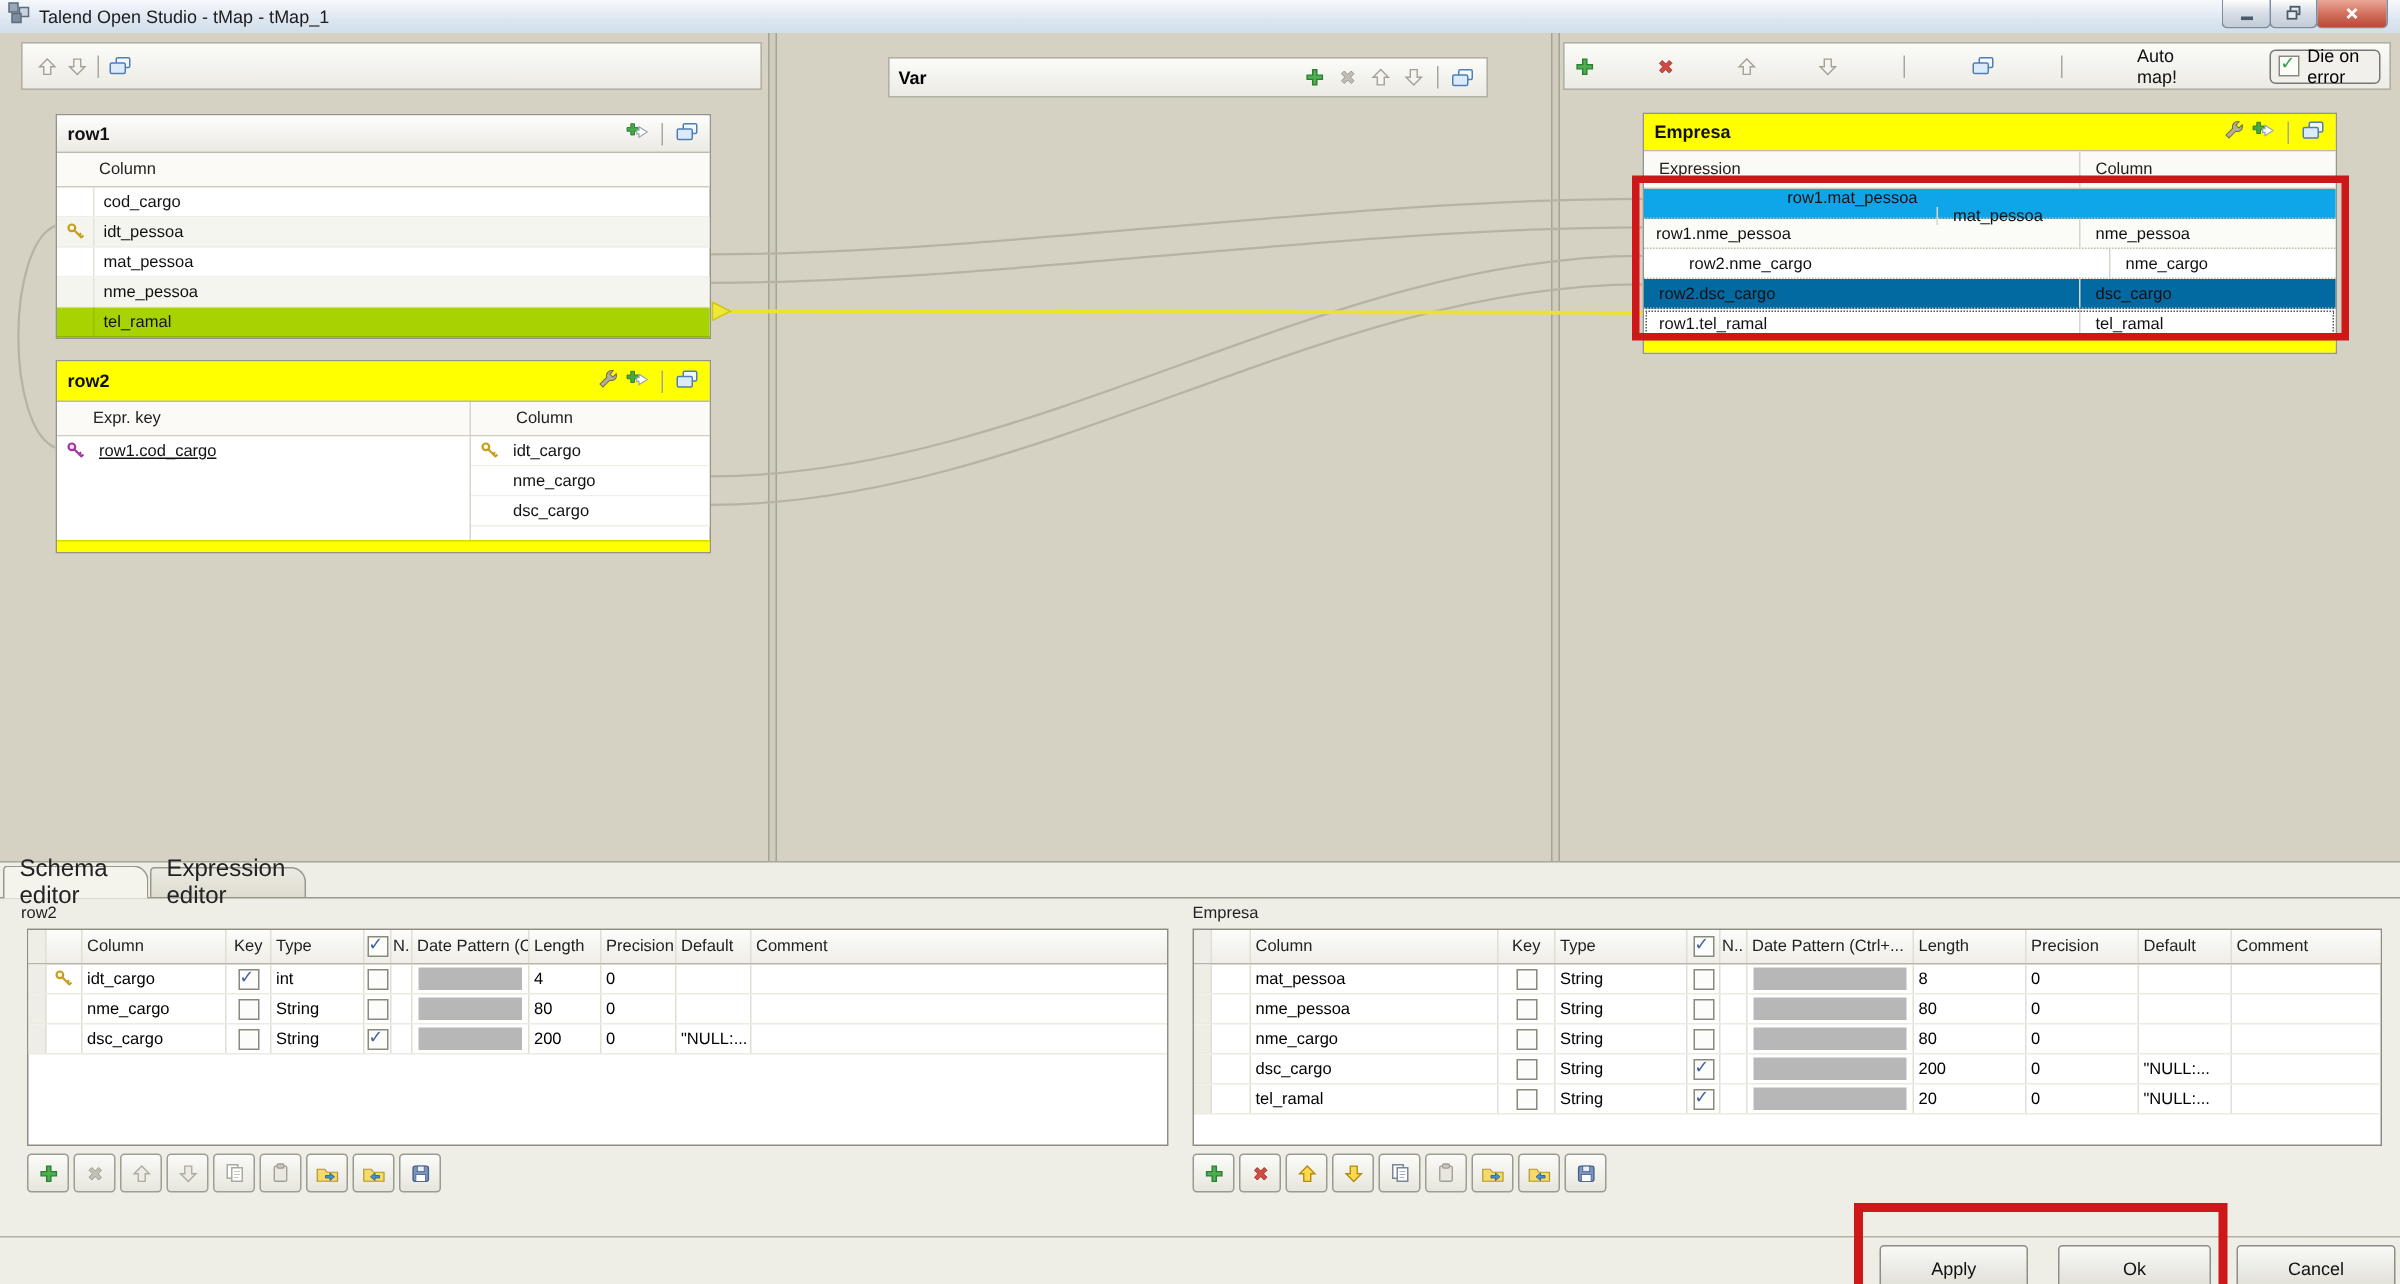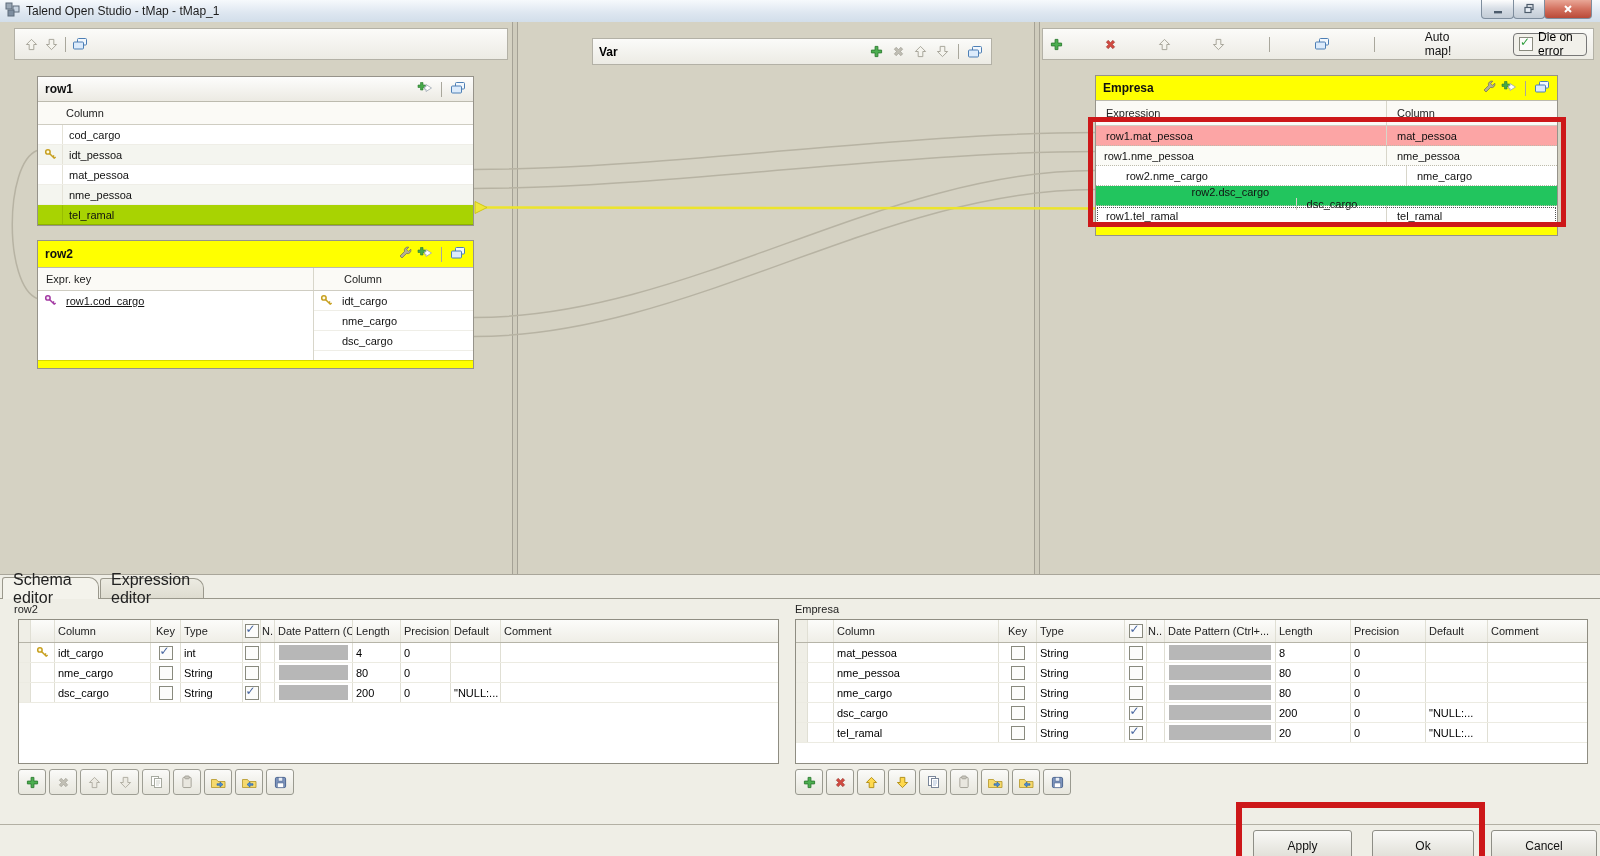--- a/index.html
+++ b/index.html
@@ -253,21 +253,21 @@
                 <path d="M9.5 3.5 15 7l-5.5 3.5V8.2H8V5.8h1.5z" fill="#fff" stroke="#9aa5b1" stroke-width=".8"></path>
               </svg></span>
           <span class="vsep"></span>
           <span><svg width="16" height="14" viewBox="0 0 16 14">
                 <rect x="5.5" y="1.5" width="9" height="6.5" rx="1" fill="#f3f8fd" stroke="#4d7fb5"></rect>
                 <rect x="1.5" y="5" width="10" height="7" rx="1" fill="#dcebfb" stroke="#4d7fb5"></rect>
               </svg></span>
         </span>
       </div>
       <div class="colhead" style="height:22px;">
-        <span style="width:275px;padding-left:8px;box-sizing:border-box;">Expr. key</span>
+        <span style="width:275px;padding-left:24px;box-sizing:border-box;">Expr. key</span>
         <span style="padding-left:30px;border-left:1px solid #d8d6ca;height:100%;display:flex;align-items:center;flex:1;">Column</span>
       </div>
       <div style="display:flex;height:69px;">
         <div style="width:275px;flex:none;">
           <div class="mrow" style="border-bottom:none;background:#fff;">
             <span class="icocell" style="border-right:none;">
                 <svg width="13" height="13" viewBox="0 0 14 14">
                   <circle cx="4.2" cy="4.2" r="2.4" fill="#f7e6f7" stroke="#a238a2" stroke-width="1.6"></circle>
                   <path d="M5.9 5.9 11.4 11.4M9.4 9.4l1.5-1.3M11 11l1.5-1.3" stroke="#a238a2" stroke-width="1.6" fill="none"></path>
                 </svg>
@@ -313,33 +313,33 @@
           <span><svg width="16" height="14" viewBox="0 0 16 14">
                 <rect x="5.5" y="1.5" width="9" height="6.5" rx="1" fill="#f3f8fd" stroke="#4d7fb5"></rect>
                 <rect x="1.5" y="5" width="10" height="7" rx="1" fill="#dcebfb" stroke="#4d7fb5"></rect>
               </svg></span>
         </span>
       </div>
       <div class="colhead" style="height:24px;">
         <span style="width:290px;padding-left:10px;box-sizing:border-box;">Expression</span>
         <span style="padding-left:10px;border-left:1px solid #d8d6ca;height:100%;display:flex;align-items:center;flex:1;">Column</span>
       </div>
-      <div class="mrow dotline" style="background:#fca5a5;">
+      <div class="mrow dotline" style="background:#0ea5e9;flex-direction:column;">
         <span style="width:290px;padding-left:10px;box-sizing:border-box;">row1.mat_pessoa</span>
         <span style="padding-left:10px;border-left:1px solid #d8d6ca;height:100%;display:flex;align-items:center;flex:1;">mat_pessoa</span>
       </div>
       <div class="mrow dotline" style="background:#fbfbf7;">
         <span style="width:290px;padding-left:8px;box-sizing:border-box;">row1.nme_pessoa</span>
         <span style="padding-left:10px;border-left:1px solid #d8d6ca;height:100%;display:flex;align-items:center;flex:1;">nme_pessoa</span>
       </div>
       <div class="mrow dotline" style="background:#fff;padding-left:20px;">
         <span style="width:290px;padding-left:10px;box-sizing:border-box;">row2.nme_cargo</span>
         <span style="padding-left:10px;border-left:1px solid #d8d6ca;height:100%;display:flex;align-items:center;flex:1;">nme_cargo</span>
       </div>
-      <div class="mrow dotline" style="background:#22c55e;flex-direction:column;">
+      <div class="mrow dotline" style="background:#0369a1;">
         <span style="width:290px;padding-left:10px;box-sizing:border-box;">row2.dsc_cargo</span>
         <span style="padding-left:10px;border-left:1px solid #d8d6ca;height:100%;display:flex;align-items:center;flex:1;">dsc_cargo</span>
       </div>
       <div class="mrow dotline selrow" style="background:#fff;">
         <span style="width:290px;padding-left:10px;box-sizing:border-box;">row1.tel_ramal</span>
         <span style="padding-left:10px;border-left:1px solid #d8d6ca;height:100%;display:flex;align-items:center;flex:1;">tel_ramal</span>
       </div>
       <div class="ystrip" style="height:8px;"></div>
     </div>
 

